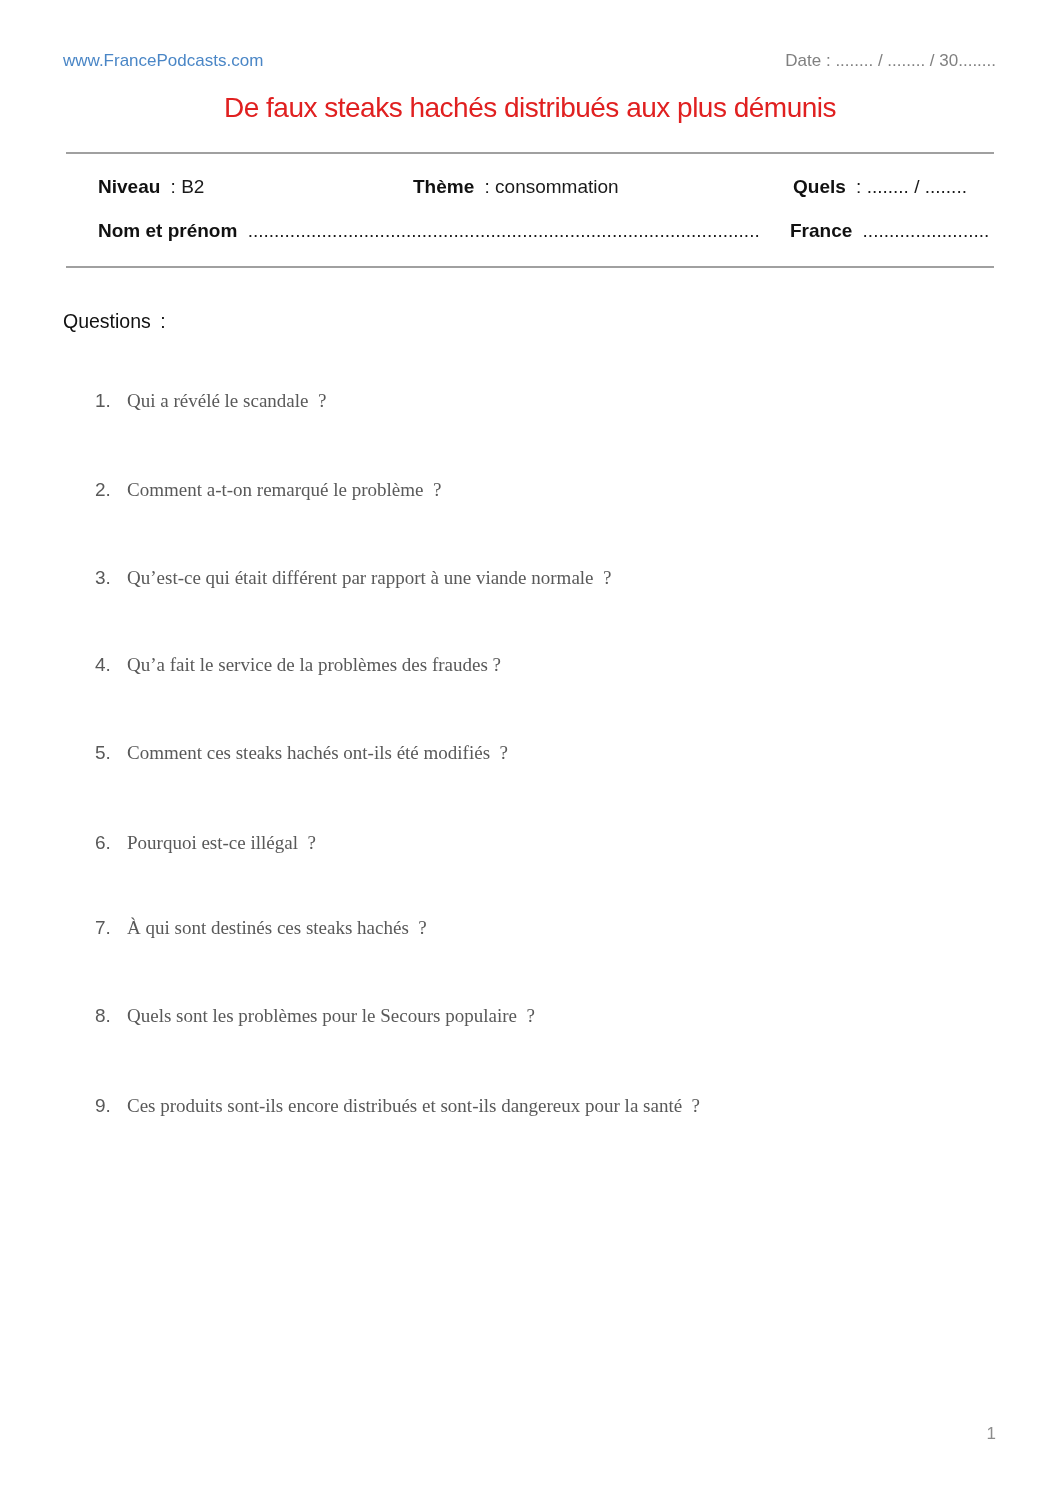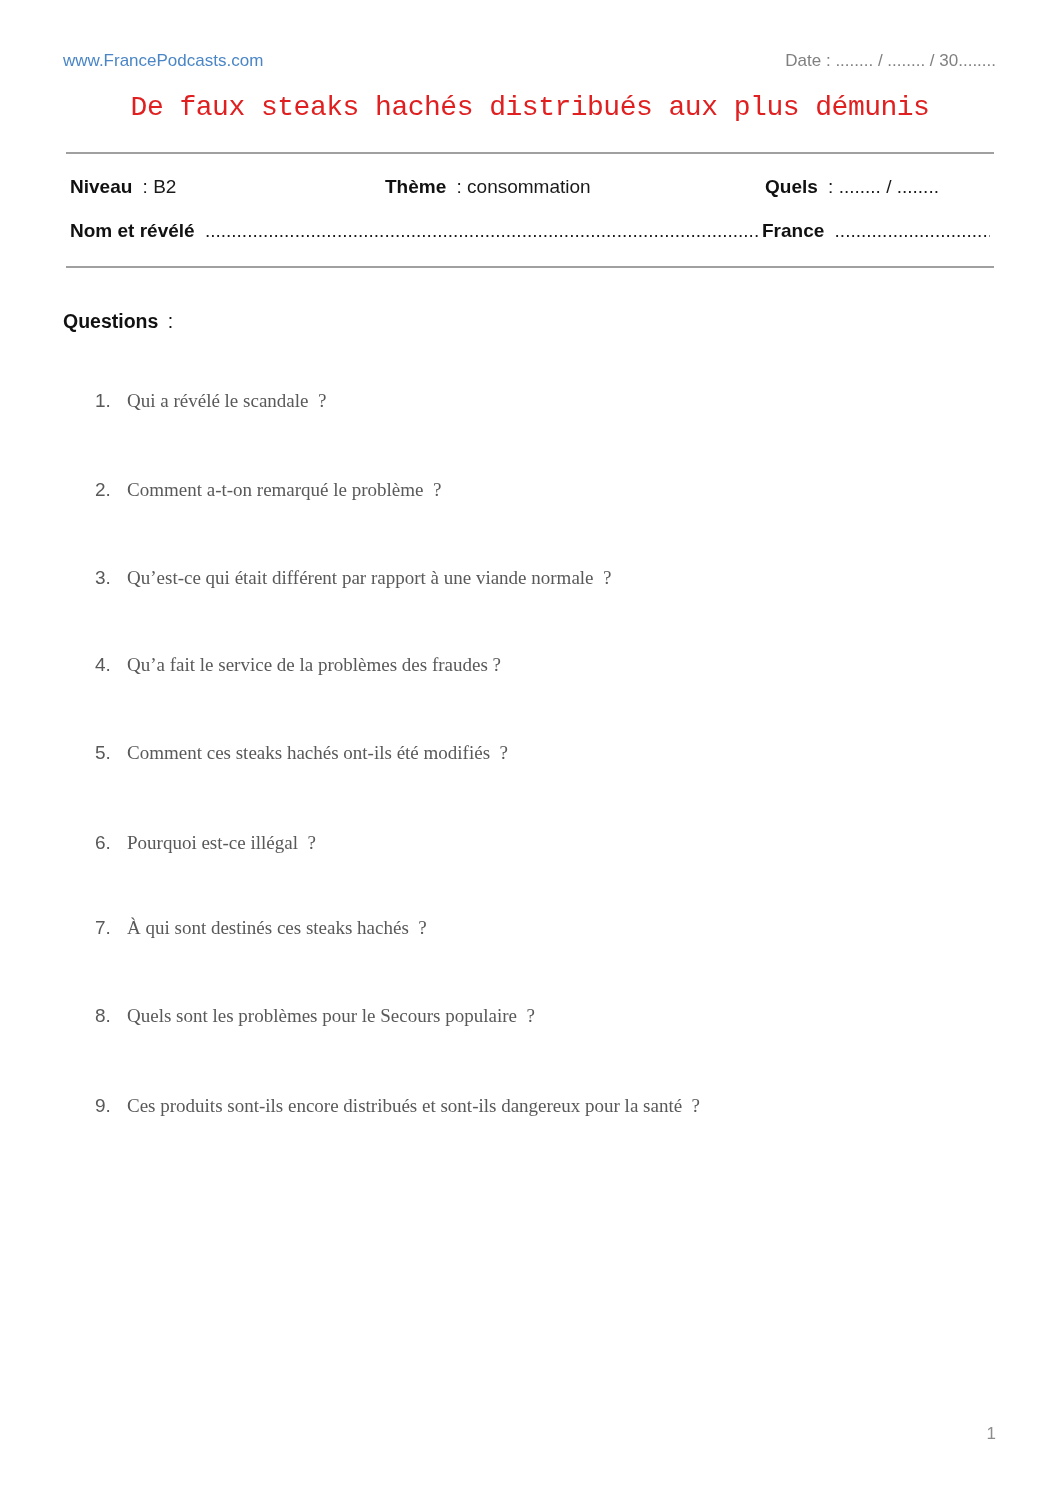--- a/index.html
+++ b/index.html
@@ -39,59 +39,58 @@
     position: absolute;
     left: 0;
     top: 91px;
     width: 100%;
     text-align: center;
     font-size: 28px;
     line-height: 34px;
     color: #e02020;
     letter-spacing: -0.5px;
     white-space: nowrap;
-    font-family: Liberation Mono, monospace;
   }
   
   .rule {
     position: absolute;
     left: 66px;
     width: 928px;
     height: 2px;
     background: #a0a0a0;
   }
   .rule-1 { top: 152px; }
   .rule-2 { top: 266px; }
   
   .info-cell {
     position: absolute;
     font-size: 19px;
     line-height: 24px;
     color: #1a1a1a;
     white-space: nowrap;
   }
-  .info-label { font-weight: bold; color: #111111; }
+  .info-label { font-weight: bold; color: #111111; margin-left: 28px; }
   .info-value { margin-left: 5px; color: #1a1a1a; }
   .cell-niveau { left: 70px;  top: 175px; }
   .cell-theme  { left: 385px; top: 175px; }
   .cell-note   { left: 765px; top: 175px; width: 230px; overflow: hidden; }
   .cell-nom    { left: 70px;  top: 219px; width: 690px; overflow: hidden; }
   .cell-classe { left: 762px; top: 219px; width: 228px; overflow: hidden; }
   .dots { color: #1a1a1a; margin-left: 5px; }
   
   .questions-heading {
     position: absolute;
     left: 63px;
     top: 308px;
     font-size: 19.5px;
     line-height: 26px;
     color: #111111;
     white-space: nowrap;
   }
-  .questions-heading .h-label { font-weight: bold; }
+  .questions-heading .h-label { font-weight: normal; }
   .questions-heading .h-colon { font-weight: normal; margin-left: 4px; }
   
   .q-row {
     position: absolute;
     left: 95px;
     width: 900px;
     display: flex;
     align-items: flex-start;
     font-size: 19px;
     line-height: 26px;
@@ -131,21 +130,21 @@
   </div>
   <div class="info-cell cell-theme">
     <span class="info-label">Thème</span>
     <span class="info-value">: consommation</span>
   </div>
   <div class="info-cell cell-note">
     <span class="info-label">Quels</span>
     <span class="info-value">: ........ / ........</span>
   </div>
   <div class="info-cell cell-nom">
-    <span class="info-label">Nom et révélé</span>
+    <span class="info-label">Nom et prénom</span>
     <span class="dots">..............................................................................................................................</span>
   </div>
   <div class="info-cell cell-classe">
     <span class="info-label">France</span>
     <span class="dots">..................................................</span>
   </div>
 
   <div class="rule rule-2"></div>
 
   <div class="questions-heading">

